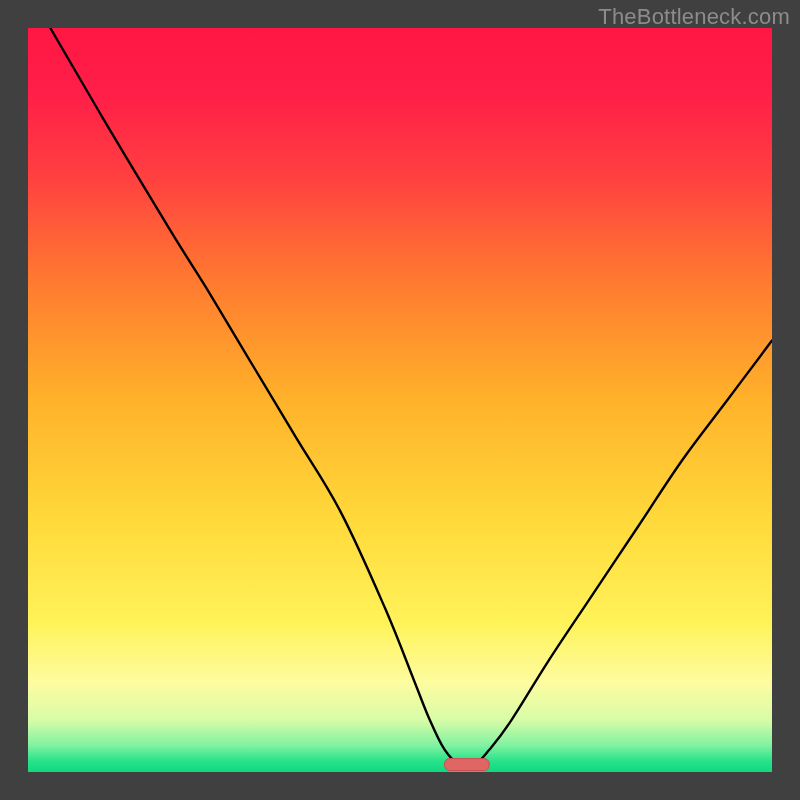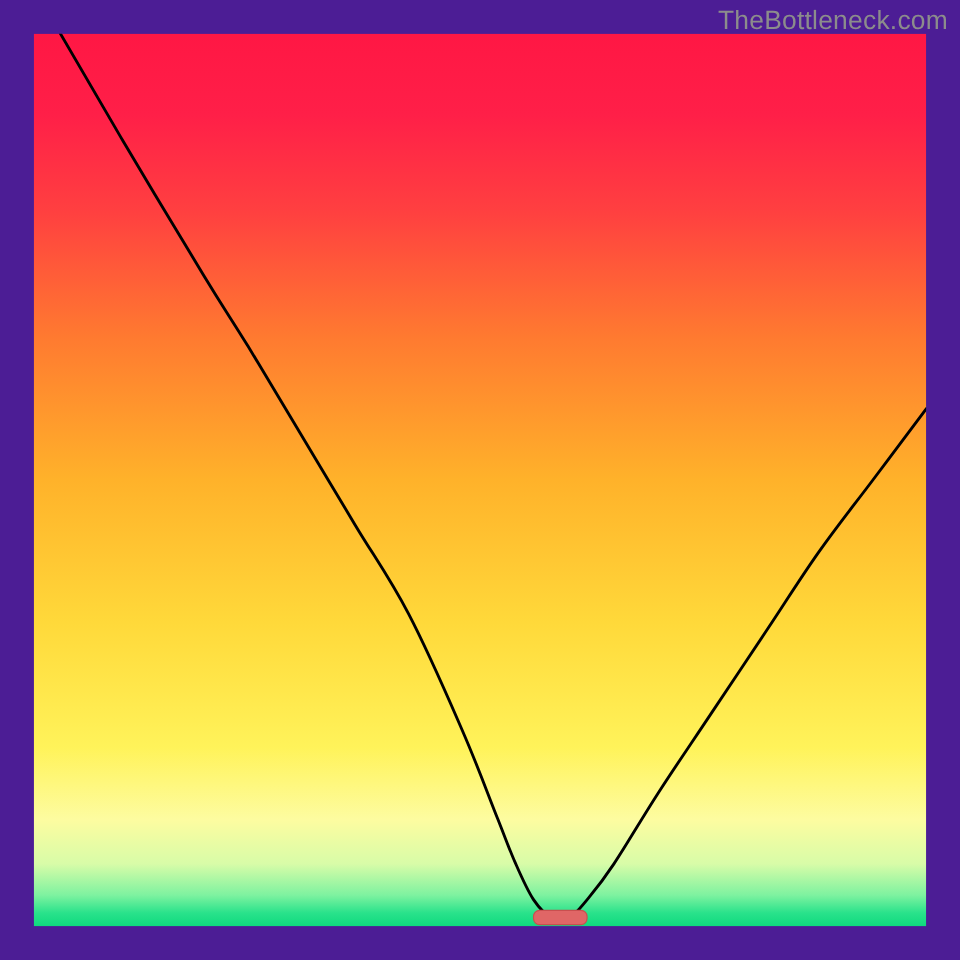--- a/index.html
+++ b/index.html
@@ -10,21 +10,21 @@
     background: #000;
     overflow: hidden;
     font-family: Arial, Helvetica, sans-serif;
   }
   .frame {
     position: absolute;
     left: 0;
     top: 0;
     width: 800px;
     height: 800px;
-    background: #4c1d95;
+    background: #404040;
   }
   .plot-area {
     position: absolute;
     left: 28px;
     top: 28px;
     width: 744px;
     height: 744px;
     overflow: hidden;
   }
   .watermark {

